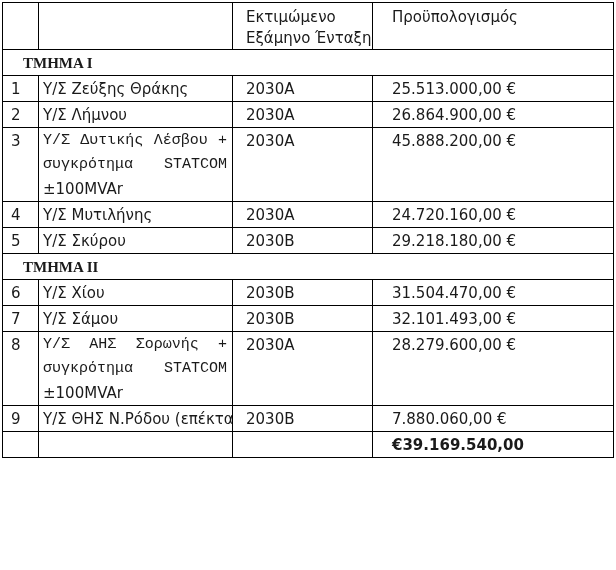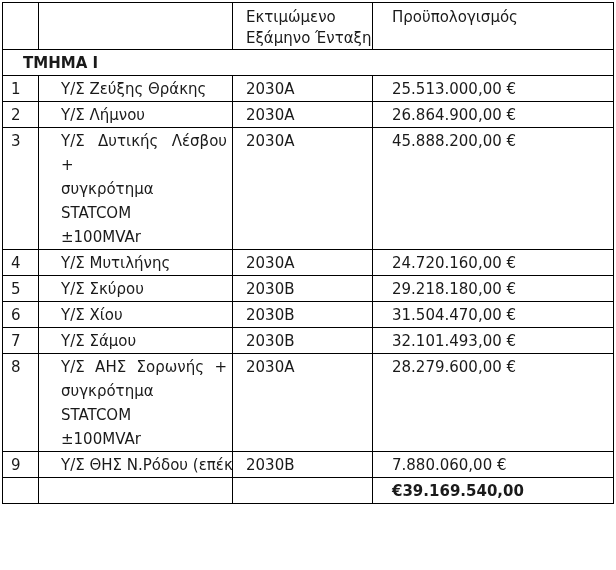--- a/index.html
+++ b/index.html
@@ -23,41 +23,42 @@
   td {
     border: 1px solid #000;
     vertical-align: top;
     font-size: 15px;
     line-height: 24px;
     padding: 1px 4px 0 0;
     overflow: hidden;
     white-space: nowrap;
   }
   td.c1 { padding-left: 8px; }
-  td.c2 { padding-left: 22px; padding-right: 5px; margin-top: 33px; }
+  td.c2 { padding-left: 4px; padding-right: 5px; margin-top: 33px; }
   td.c3 { padding-left: 13px; }
   td.c4 { padding-left: 19px; }
 
   tr.r-head td { line-height: 21px; padding-top: 4px; }
   tr.r-head { height: 45px; }
-  tr.r-sec  { height: 26px; }
+  tr.r-sec  { height: 26px; font-family: Liberation Serif, serif; }
   tr.r-std  { height: 25px; }
   tr.r-big  { height: 72px; }
   tr.r-tot  { height: 25px; }
   tr.r-last { height: 22px; }
 
   tr.r-sec td {
     font-weight: bold;
     padding-left: 20px;
   }
   .bold { font-weight: bold; }
   .jline {
     text-align: justify;
     text-align-last: justify;
     white-space: normal;
+    font-family: Liberation Mono, monospace;
   }
 </style>
 </head>
 <body>
 
 <table class="budget">
   <colgroup>
     <col style="width:36px">
     <col style="width:194px">
     <col style="width:140px">
@@ -114,20 +115,23 @@
     </tr>
 
     <tr class="r-std">
       <td class="c1">5</td>
       <td class="c2">Υ/Σ Σκύρου</td>
       <td class="c3">2030B</td>
       <td class="c4">29.218.180,00 €</td>
     </tr>
 
 
+    <tr class="r-sec">
+      <td colspan="4">ΤΜΗΜΑ II</td>
+    </tr>
 
     <tr class="r-std">
       <td class="c1">6</td>
       <td class="c2">Υ/Σ Χίου</td>
       <td class="c3">2030B</td>
       <td class="c4">31.504.470,00 €</td>
     </tr>
 
     <tr class="r-std">
       <td class="c1">7</td>

